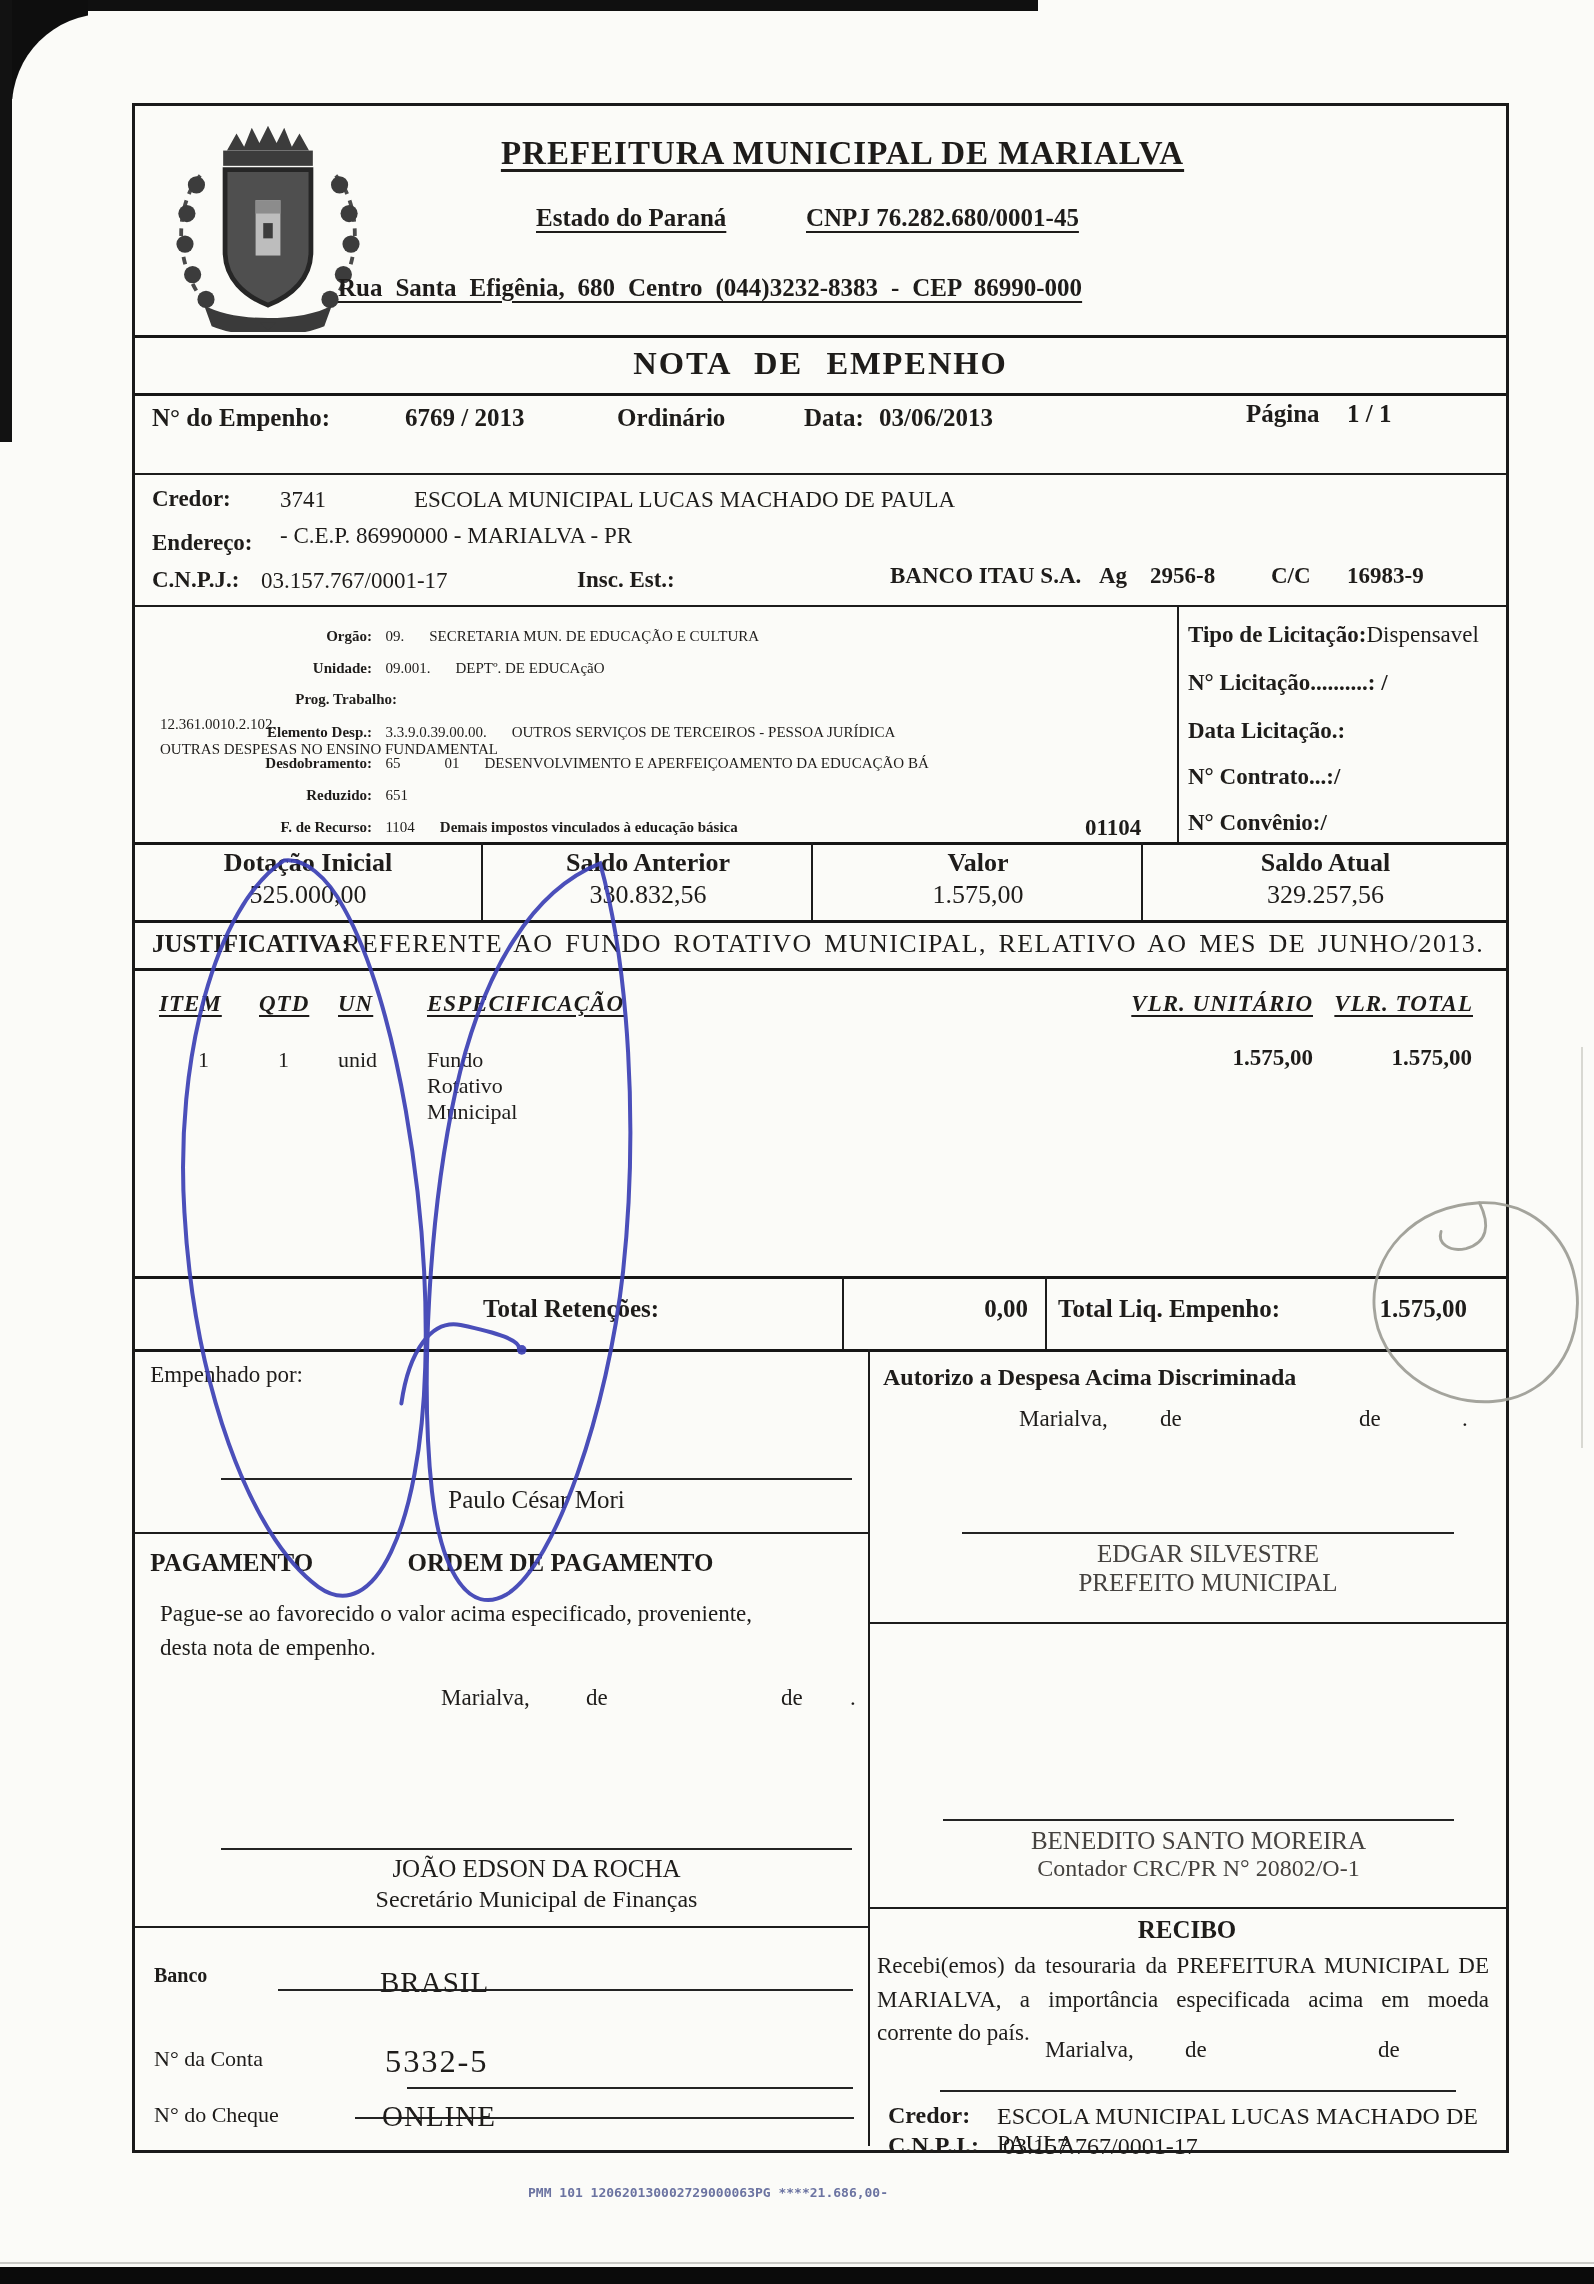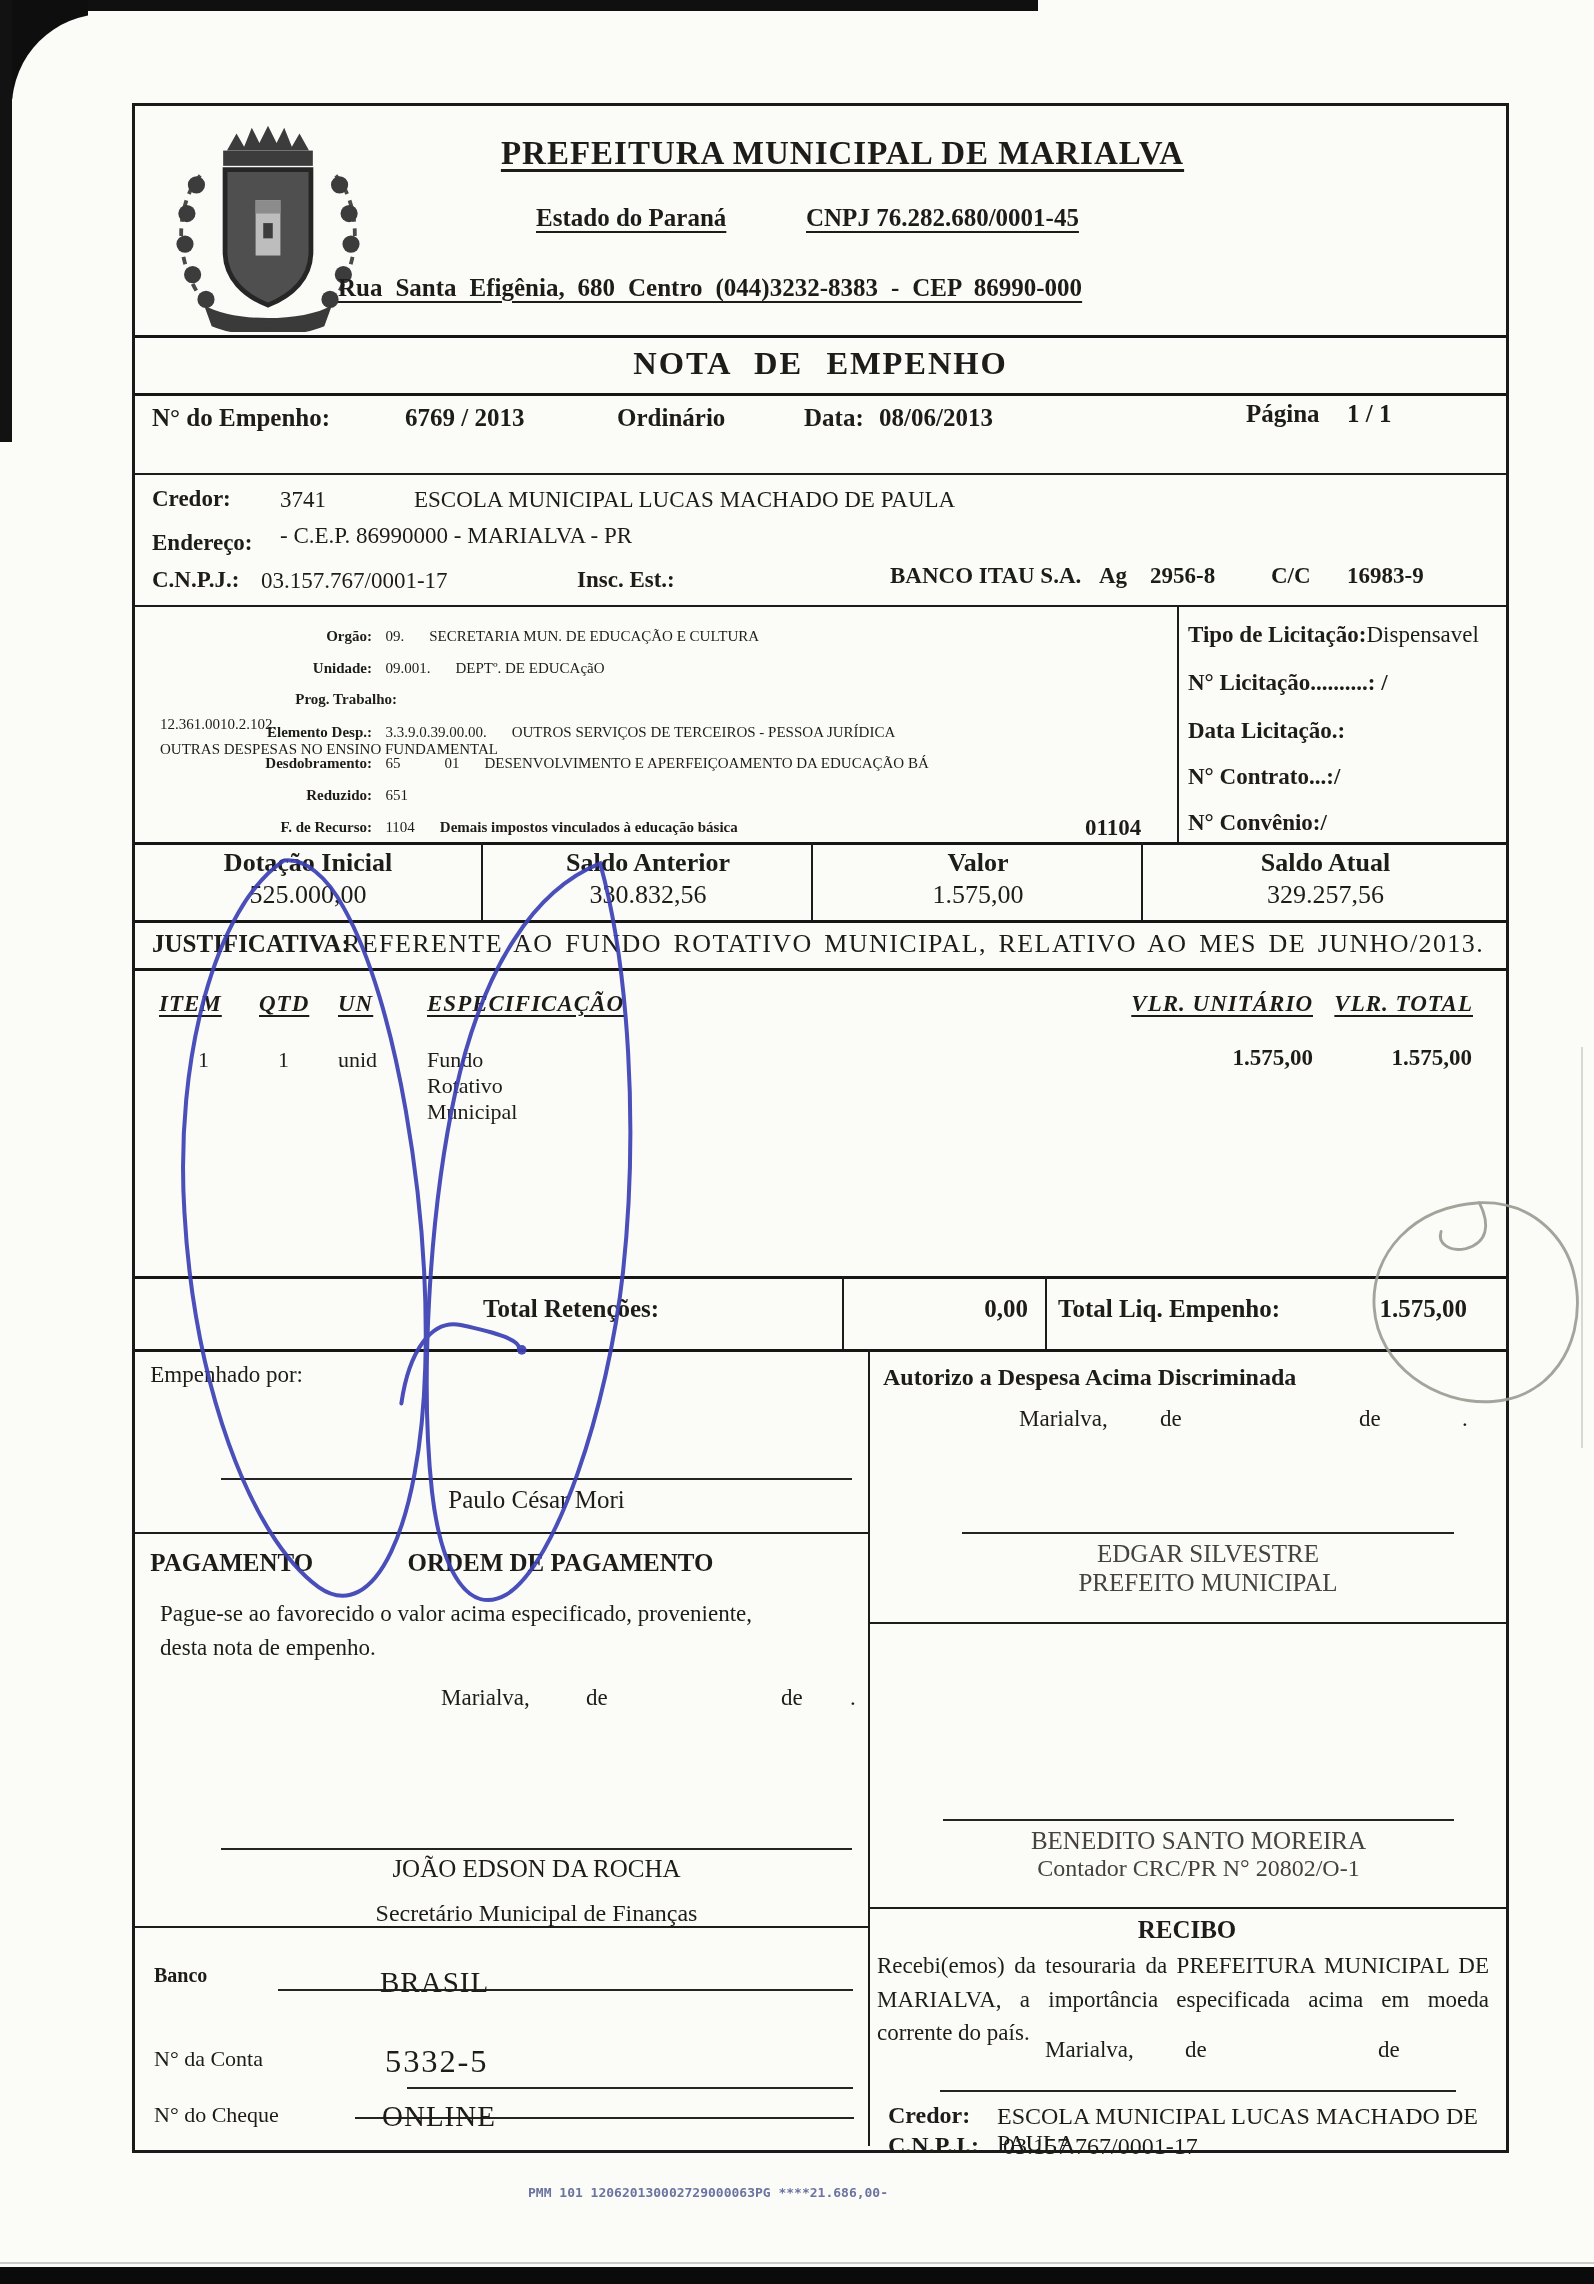--- a/index.html
+++ b/index.html
@@ -112,21 +112,21 @@
   <div class="abs cnpjhdr u">CNPJ 76.282.680/0001-45</div>
   <div class="abs addr u">Rua Santa Efigênia, 680    Centro   (044)3232-8383  -  CEP 86990-000</div>
 
   <div class="abs titlebar"></div>
   <div class="abs title">NOTA  DE  EMPENHO</div>
 
   <span class="abs emp" style="left:17px;top:298px;">N° do Empenho:</span>
   <span class="abs emp" style="left:270px;top:298px;">6769 / 2013</span>
   <span class="abs emp" style="left:482px;top:298px;">Ordinário</span>
   <span class="abs emp" style="left:669px;top:298px;">Data:</span>
-  <span class="abs emp" style="left:744px;top:298px;">08/06/2013</span>
+  <span class="abs emp" style="left:744px;top:298px;">03/06/2013</span>
   <span class="abs emp" style="left:1111px;top:294px;">Página</span>
   <span class="abs emp" style="left:1212px;top:294px;">1 / 1</span>
   <div class="abs hline" style="left:0;top:367px;width:1371px;"></div>
 
   <span class="abs lbl" style="left:17px;top:380px;">Credor:</span>
   <span class="abs val" style="left:145px;top:381px;">3741</span>
   <span class="abs val" style="left:279px;top:381px;">ESCOLA MUNICIPAL LUCAS MACHADO DE PAULA</span>
   <span class="abs lbl" style="left:17px;top:424px;">Endereço:</span>
   <span class="abs val" style="left:145px;top:417px;">-  C.E.P. 86990000  -  MARIALVA  -  PR</span>
   <span class="abs lbl" style="left:17px;top:461px;">C.N.P.J.:</span>
@@ -244,21 +244,21 @@
   <span class="abs b ctr" style="left:220px;top:1443px;width:411px;font-size:25px;">ORDEM DE PAGAMENTO</span>
   <div class="abs para" style="left:25px;top:1491px;width:612px;">Pague-se ao favorecido o valor acima especificado, proveniente, desta nota de empenho.</div>
 
   <span class="abs small" style="left:306px;top:1579px;">Marialva,</span>
   <span class="abs small" style="left:451px;top:1579px;">de</span>
   <span class="abs small" style="left:646px;top:1579px;">de</span>
   <span class="abs small" style="left:715px;top:1579px;">.</span>
 
   <div class="abs sig" style="left:86px;top:1742px;width:631px;"></div>
   <div class="abs ctr" style="left:86px;top:1749px;width:631px;font-size:25px;">JOÃO EDSON DA ROCHA</div>
-  <div class="abs ctr" style="left:86px;top:1780px;width:631px;font-size:24px;margin-top:14px;">Secretário Municipal de Finanças</div>
+  <div class="abs ctr" style="left:86px;top:1780px;width:631px;font-size:24px;">Secretário Municipal de Finanças</div>
   <div class="abs hline" style="left:0;top:1820px;width:733px;"></div>
 
   <span class="abs" style="left:19px;top:1858px;font-size:20px;font-weight:bold;">Banco</span>
   <div class="abs sig" style="left:143px;top:1883px;width:575px;"></div>
   <span class="abs" style="left:245px;top:1860px;font-size:29px;letter-spacing:1px;">BRASIL</span>
 
   <span class="abs" style="left:19px;top:1940px;font-size:22px;">N° da Conta</span>
   <div class="abs sig" style="left:272px;top:1981px;width:446px;"></div>
   <span class="abs" style="left:250px;top:1937px;font-size:32.5px;letter-spacing:1.9px;">5332-5</span>
 

